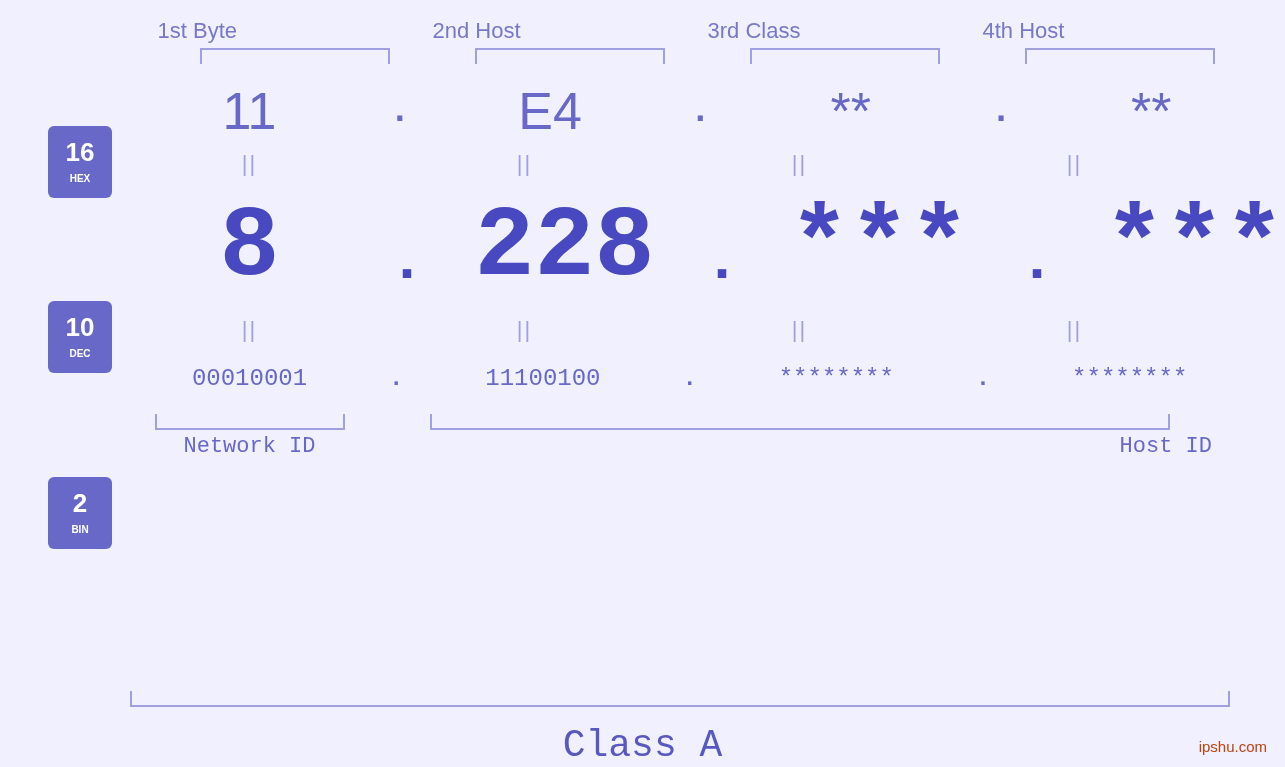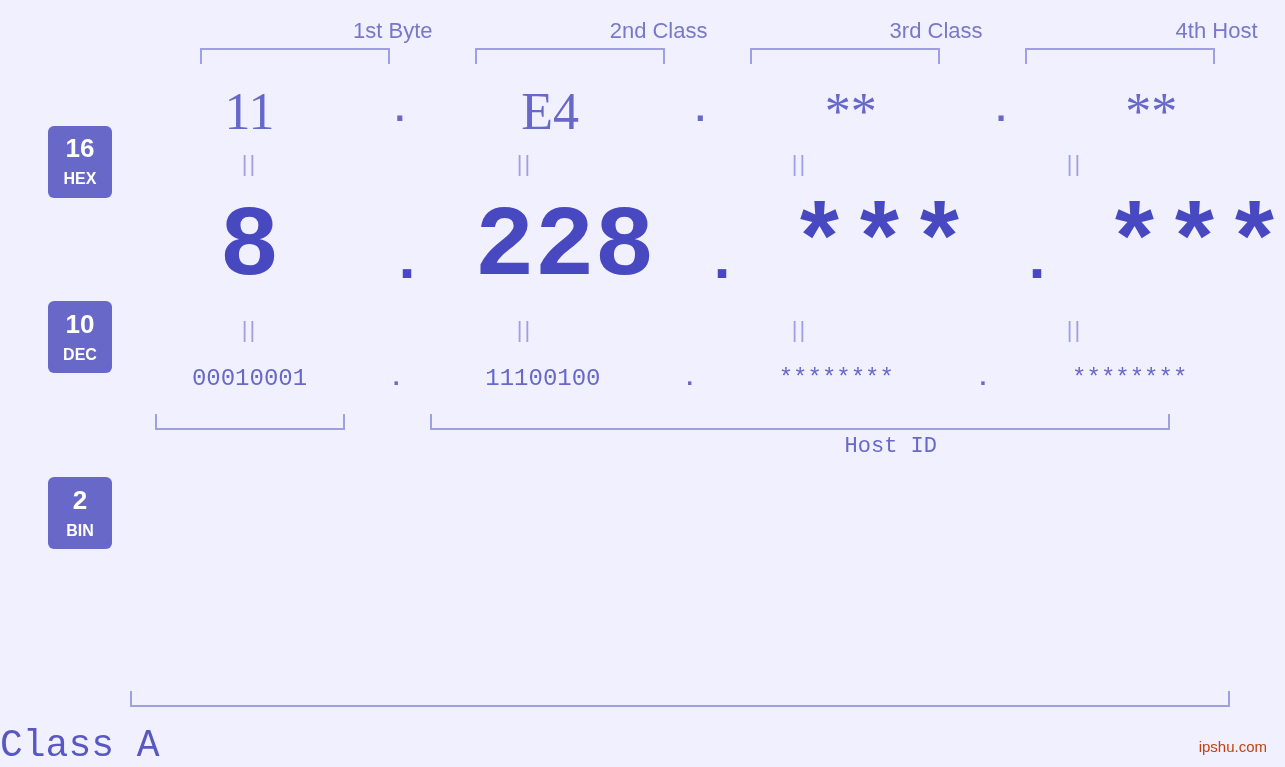--- a/index.html
+++ b/index.html
@@ -27,21 +27,21 @@
     .byte-headers {
       display: flex;
       width: 100%;
       justify-content: center;
       padding-top: 18px;
       padding-left: 130px;
     }
 
     .byte-header {
       width: 275px;
-      text-align: right;
+      text-align: left;
       color: #7878c8;
       font-size: 22px;
       font-family: Arial, sans-serif;
       font-weight: 300;
     }
 
     
     .bracket-row {
       display: flex;
       width: 100%;
@@ -97,21 +97,21 @@
       font-family: Arial, sans-serif;
       font-weight: bold;
     }
 
     .badge-num {
       font-size: 26px;
       line-height: 1;
     }
 
     .badge-label {
-      font-size: 16px;
+      font-size: 10px;
       line-height: 1.2;
       margin-top: 8px;
     }
 
     
     .data-cols {
       display: flex;
       flex: 1;
       flex-direction: column;
     }
@@ -139,21 +139,21 @@
     .dot {
       color: #6868c8;
       font-size: 36px;
       font-weight: bold;
       margin: 0 2px;
     }
 
     
     .hex-row .cell-value {
       font-size: 52px;
-      font-family: Liberation Serif, serif;
+      font-family: Liberation Sans, sans-serif;
       font-weight: 400;
     }
 
     
     .dec-row .cell-value {
       font-size: 100px;
       font-family: 'Courier New', monospace;
       font-weight: 700;
       color: #4848c0;
     }
@@ -264,21 +264,21 @@
       width: 1100px;
       height: 16px;
       border-bottom: 2px solid #a0a0e0;
       border-left: 2px solid #a0a0e0;
       border-right: 2px solid #a0a0e0;
     }
 
     .class-row {
       display: flex;
       width: 100%;
-      justify-content: flex-start;
+      justify-content: center;
       margin-top: 17px;
     }
 
     .class-label {
       color: #5858c0;
       font-size: 38px;
       font-family: 'Courier New', monospace;
       font-weight: 500;
     }
 
@@ -299,21 +299,21 @@
     .bin-row { min-height: 60px; }
 
   </style>
 </head>
 <body>
 
 <div class="main-container">
 
   <div class="byte-headers">
     <div class="byte-header">1st Byte</div>
-    <div class="byte-header">2nd Class</div>
+    <div class="byte-header">2nd Host</div>
     <div class="byte-header">3rd Class</div>
     <div class="byte-header">4th Host</div>
   </div>
 
   <div class="bracket-row">
     <div class="bracket">
       <div class="bracket-line"></div>
     </div>
     <div class="bracket">
       <div class="bracket-line"></div>
@@ -432,20 +432,21 @@
       <div class="bottom-brackets" style="margin-top:6px;">
         <div class="bottom-bracket-network">
           <div class="bottom-bracket-line-network"></div>
         </div>
         <div class="bottom-bracket-host">
           <div class="bottom-bracket-line-host"></div>
         </div>
       </div>
 
       <div class="labels-row">
+        <div class="network-label">Network ID</div>
         <div class="host-label">Host ID</div>
       </div>
 
     </div>
   </div>
 
   <div class="big-bracket-row">
     <div class="big-bracket-line"></div>
   </div>
 

